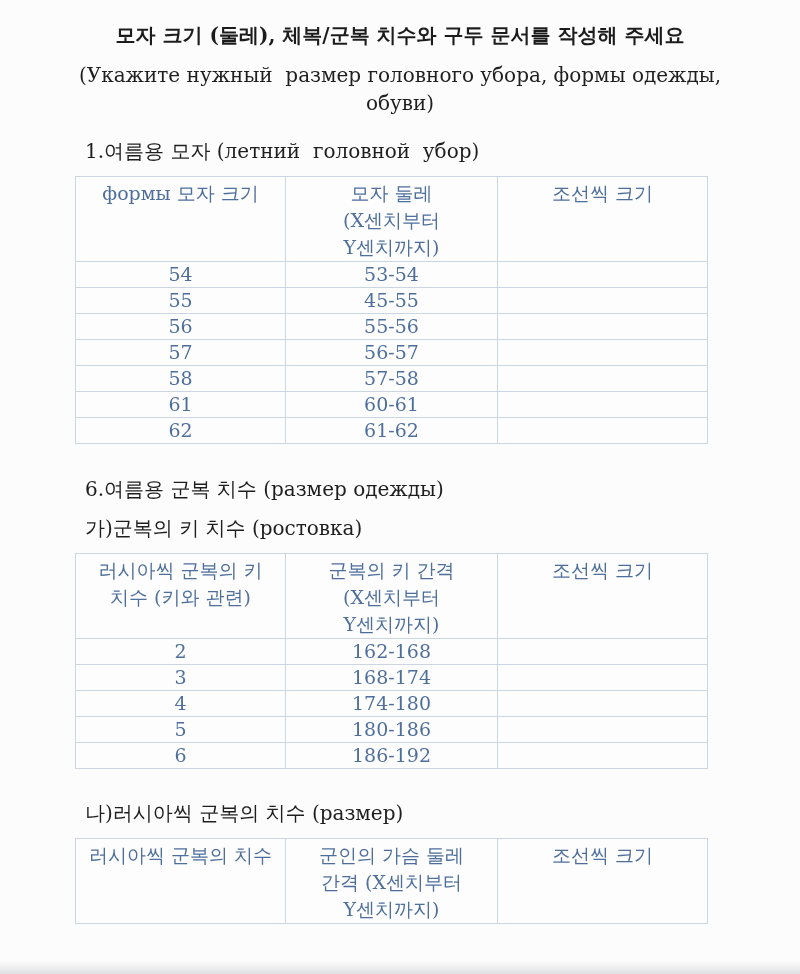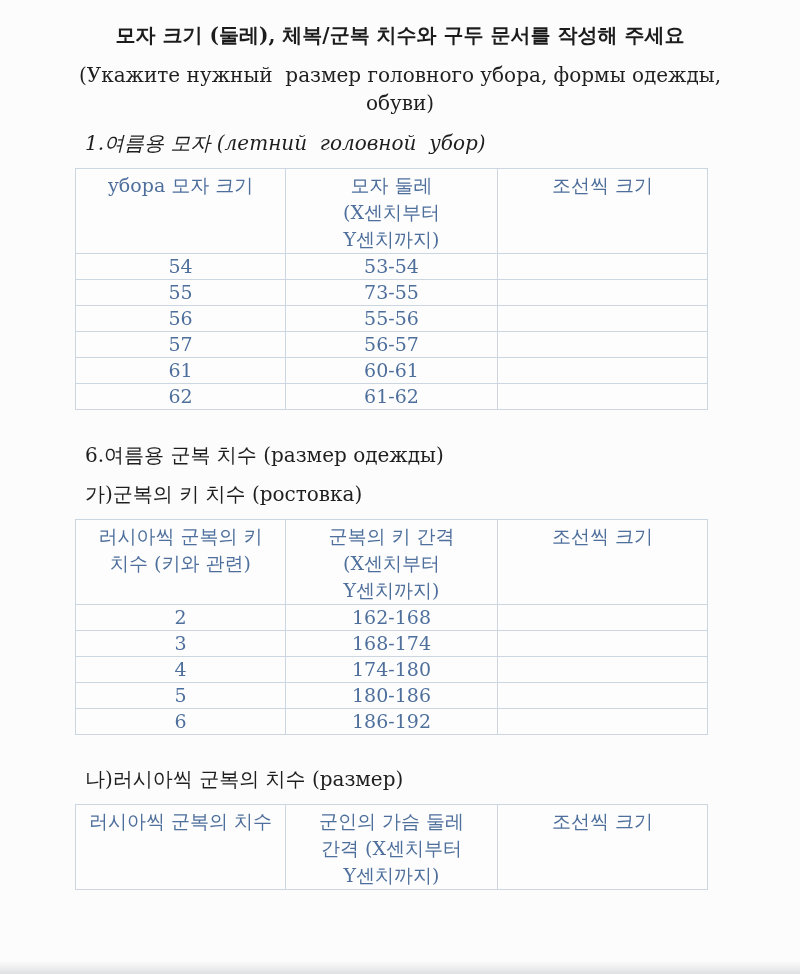--- a/index.html
+++ b/index.html
@@ -34,21 +34,21 @@
     white-space: pre-wrap;
   }
   .sec-heading {
     font-size: 20px;
     line-height: 26px;
     font-weight: normal;
     color: #1e1e1e;
     margin-left: 85px;
     white-space: pre-wrap;
   }
-  .mt-sec1 { margin-top: 13px; font-style: italic; }
+  .mt-sec1 { margin-top: 21px; }
   .mt-sec2 { margin-top: 32px; }
   .mt-sub  { margin-top: 13px; }
   .mt-sec3 { margin-top: 31px; }
   table.doc-table {
     border-collapse: collapse;
     table-layout: fixed;
     width: 632px;
     margin-left: 75px;
     margin-top: 12px;
     background: #fdfdfd;
@@ -100,46 +100,51 @@
   <h2 class="sec-heading mt-sec1">1.여름용 모자 (летний  головной  убор)</h2>
 
   <table class="doc-table">
     <colgroup>
         <col style="width:210px">
         <col style="width:212px">
         <col style="width:210px">
       </colgroup>
     <thead>
       <tr>
-        <th class="hdr-tall">убора 모자 크기</th>
+        <th class="hdr-tall">формы 모자 크기</th>
         <th class="hdr-tall">모자 둘레
 (X센치부터
 Y센치까지)</th>
         <th class="hdr-tall">조선씩 크기</th>
       </tr>
     </thead>
     <tbody>
       <tr>
         <td>54</td>
         <td>53-54</td>
         <td></td>
       </tr>
       <tr>
         <td>55</td>
-        <td>73-55</td>
+        <td>45-55</td>
         <td></td>
       </tr>
       <tr>
         <td>56</td>
         <td>55-56</td>
         <td></td>
       </tr>
       <tr>
         <td>57</td>
         <td>56-57</td>
+        <td></td>
+      </tr>
+      <tr>
+        <td>58</td>
+        <td>57-58</td>
         <td></td>
       </tr>
       <tr>
         <td class="dark">61</td>
         <td>60-61</td>
         <td></td>
       </tr>
       <tr>
         <td class="dark">62</td>
         <td>61-62</td>

